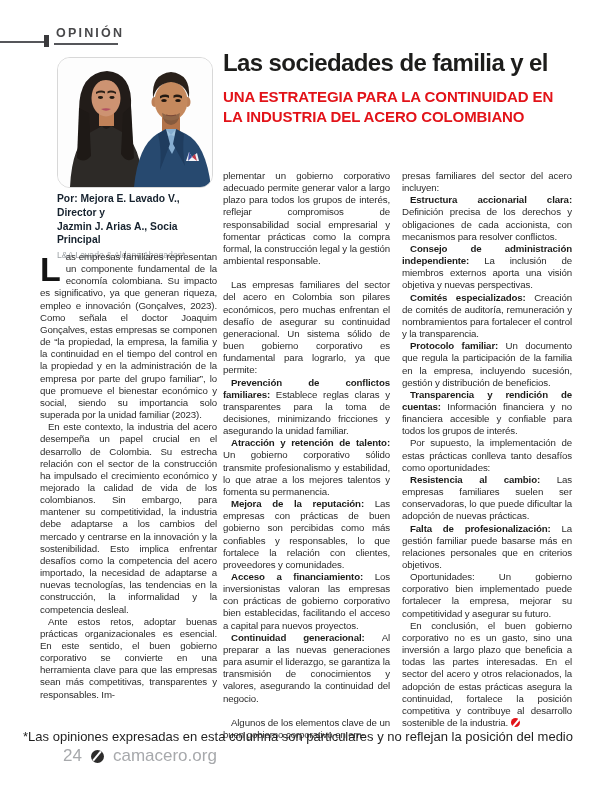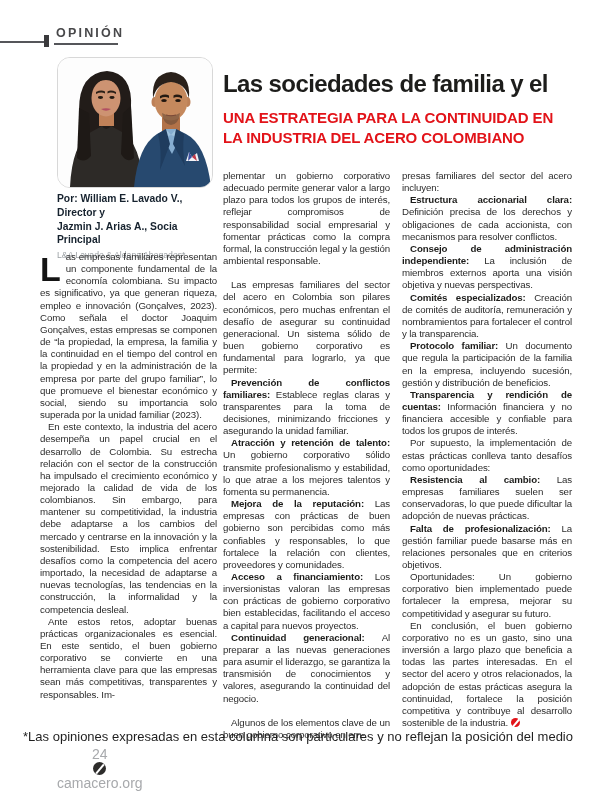--- a/index.html
+++ b/index.html
@@ -17,21 +17,21 @@
   .photo{position:absolute;left:57px;top:57px;width:154px;height:129px;margin:0;
          border:1px solid #d8d8d8;border-radius:13px;overflow:hidden;background:#fdfdfd;}
   .photo svg{display:block;}
 
   
   .byline{position:absolute;left:57px;top:192px;width:164px;}
   .byline-line{font-size:10.3px;font-weight:700;color:#16222e;line-height:13.8px;}
   .byline-firm{font-size:8.7px;color:#9ba0a4;margin-top:3px;line-height:10px;}
 
   
-  .headline{position:absolute;left:223px;top:69px;width:360px;}
+  .headline{position:absolute;left:223px;top:48px;width:360px;}
   .headline h1{margin:0;font-size:24px;line-height:29.5px;letter-spacing:-0.6px;
                color:#1d1d1b;font-weight:700;}
   .headline h2{margin:9px 0 0 0;font-size:15px;line-height:20.5px;letter-spacing:-0.1px;
                color:#e21319;font-weight:700;}
   .t-line,.s-line{display:block;white-space:nowrap;}
 
   
   .col{position:absolute;font-size:9.7px;line-height:12.15px;text-align:justify;
        color:#2c2c2c;letter-spacing:-0.12px;}
   .col1{left:40px;top:251px;width:177px;}
@@ -42,22 +42,22 @@
   .para.space{margin-top:12px;}
   .lead{font-weight:700;color:#1d1d1b;}
   .dropcap{float:left;font-size:34px;line-height:32px;margin:2px 5px 0 0;
            font-weight:700;color:#141414;}
   .endmark{display:inline-block;width:9px;height:9px;border-radius:50%;background:#e21319;
            position:relative;margin-left:3px;vertical-align:-1px;}
   .endmark::after{content:"";position:absolute;left:50%;top:50%;width:1.8px;height:10px;
            background:#fff;transform:translate(-50%,-50%) rotate(40deg);}
 
   
-  .footer-left{position:absolute;left:57px;top:746px;display:flex;align-items:center;
-           color:#a7a9ac;font-size:14px;flex-direction:column;}
+  .footer-left{position:absolute;left:63px;top:746px;display:flex;align-items:center;
+           color:#a7a9ac;font-size:17px;}
   .page-num{color:#a7a9ac;}
   .logo-mark{display:inline-block;width:13px;height:13px;border-radius:50%;background:#2d2c2b;
            position:relative;margin:0 9px;}
   .logo-mark::after{content:"";position:absolute;left:50%;top:50%;width:2px;height:12px;
            background:#fff;transform:translate(-50%,-50%) rotate(40deg);}
   .site{color:#a7a9ac;}
   .footnote{position:absolute;right:37px;top:729px;font-size:13px;font-weight:400;
            color:#1f1f1f;letter-spacing:0;}
 </style>
 </head>
@@ -104,21 +104,21 @@
       <path d="M118,71 L113,77 L122,80 Z" fill="#9fc2dd"></path>
       <path d="M108,71 L100,76 Q104,92 102,112 L112,86 Z" fill="#1f3c5e"></path>
       <path d="M118,71 L126,76 Q124,92 127,108 L115,86 Z" fill="#1f3c5e"></path>
       <path d="M128,103 L141,103 L139,95 L134,99 L131,94 Z" fill="#f2f2f6"></path>
       <path d="M134,99 L137,96 L139,103 Z" fill="#c23a4a"></path>
       <path d="M131,94 L134,99 L130,103 Z" fill="#3b4ea0"></path>
     </svg>
   </figure>
 
   <div class="byline">
-    <div class="byline-line">Por: William E. Lavado V., Director y</div>
+    <div class="byline-line">Por: Mejora E. Lavado V., Director y</div>
     <div class="byline-line">Jazmin J. Arias A., Socia Principal</div>
     <div class="byline-firm">L&amp;A Lavado &amp; Aldana Abogados*</div>
   </div>
 
   <div class="headline">
     <h1>
       <span class="t-line">Las sociedades de familia y el</span>
     </h1>
     <h2>
       <span class="s-line">UNA ESTRATEGIA PARA LA CONTINUIDAD EN</span>

